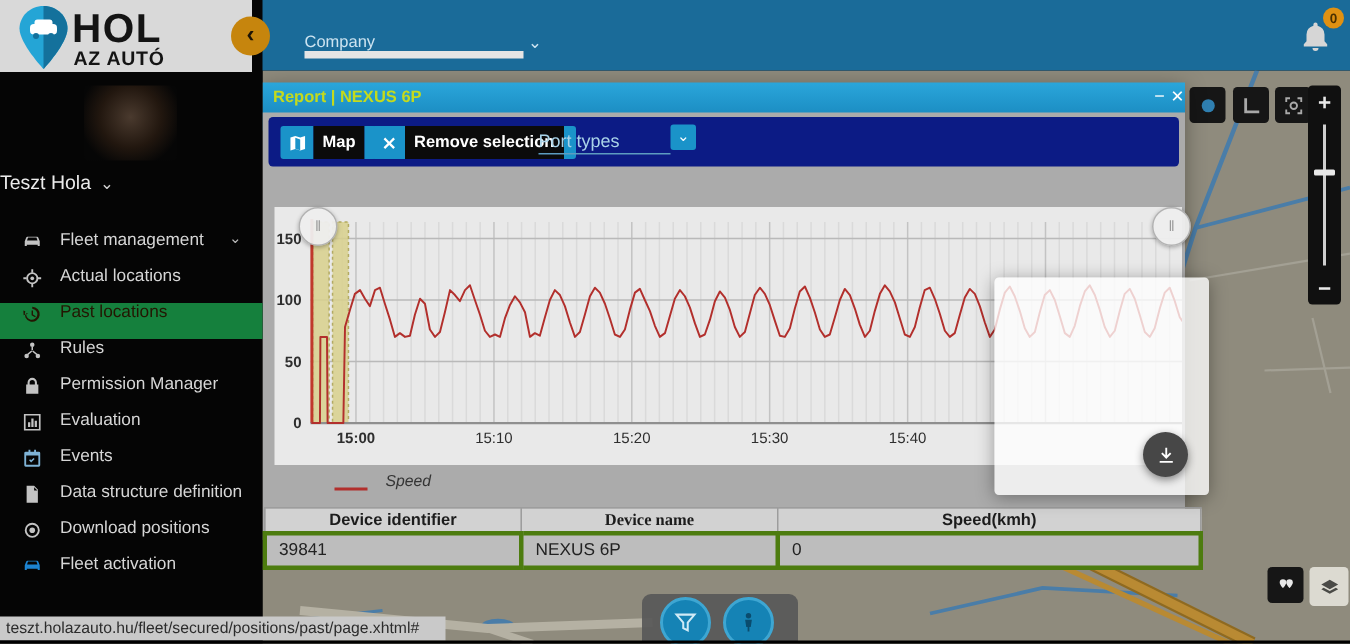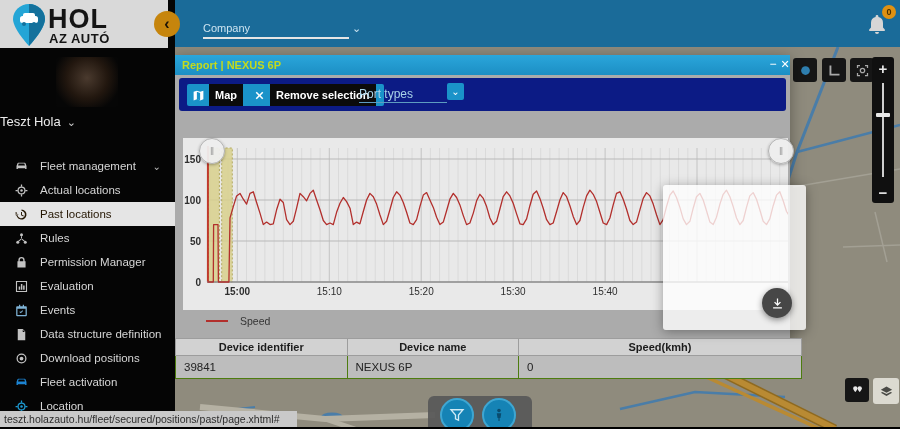--- a/index.html
+++ b/index.html
@@ -35,31 +35,31 @@
   .logo-line1{position:absolute;left:48px;top:4px;font-size:27px;font-weight:800;color:#141414;letter-spacing:1px;}
   .logo-line2{position:absolute;left:49px;top:31px;font-size:13px;font-weight:800;color:#141414;letter-spacing:.5px;}
   .pin{position:absolute;left:12px;top:3px;}
   .collapse{position:absolute;left:154px;top:11px;width:26px;height:26px;border-radius:50%;background:#c6850d;
             color:#1c1305;font-size:16px;font-weight:bold;display:flex;align-items:center;justify-content:center;z-index:12;}
   .avatar{position:absolute;left:56px;top:57px;width:62px;height:50px;border-radius:3px;
           background:radial-gradient(circle at 50% 42%,#4a3a2e 0%,#22170f 48%,#060606 80%);}
   .username{position:absolute;left:0;top:114px;width:175px;color:#ececec;font-size:13px;}
   .username .uchev{color:#cfcfcf;font-size:11px;margin-left:6px;}
   #sidebar-menu{position:absolute;left:0;top:154px;width:175px;}
-  .side-item{position:relative;height:24px;display:flex;align-items:center;color:#d6d6d6;cursor:pointer;}
-  .side-item.active{background:#e5e5e5;color:#241602;}
+  .side-item{position:relative;height:24px;display:flex;color:#d6d6d6;cursor:pointer;}
+  .side-item.active{background:#15803d;color:#241602;}
   .s-icon{width:15px;height:15px;margin-left:14px;display:inline-flex;color:#c3c3c3;}
   .side-item.active .s-icon{color:#241602;}
   .s-icon svg{width:15px;height:15px;}
   .s-label{margin-left:11px;font-size:11.5px;}
   .s-chev{position:absolute;right:14px;font-size:10px;color:#bdbdbd;}
 
   
   .topbar{position:absolute;left:168px;top:0;width:732px;height:47px;background:#1a6b99;z-index:9;}
-  .company{position:absolute;left:35px;top:19px;width:146px;height:20px;border-bottom:2px solid #e5e5e5;
+  .company{position:absolute;left:35px;top:19px;width:146px;height:20px;border-bottom:5px solid #e5e5e5;
            color:#cde4f1;font-size:11px;padding-top:3px;}
   .company-chev{position:absolute;left:184px;top:22px;color:#cde4f1;font-size:11px;}
   .bell{position:absolute;left:697px;top:12px;width:24px;height:24px;color:#d6d6d6;}
   .bell svg{width:24px;height:24px;}
   .badge{position:absolute;left:714px;top:5px;width:14px;height:14px;border-radius:50%;background:#e09112;
          color:#4a3000;font-size:9px;font-weight:bold;display:flex;align-items:center;justify-content:center;}
 
   
   .window{position:absolute;left:175px;top:55px;width:615px;height:305px;z-index:5;box-shadow:0 3px 14px rgba(0,0,0,.35);}
   .win-header{position:absolute;left:0;top:0;width:615px;height:32px;
@@ -81,27 +81,27 @@
   .ddl{position:absolute;left:180px;top:6px;width:88px;height:19px;border-bottom:1px solid #5d9cc0;
        color:#a9d3e8;font-size:12px;padding-top:3px;}
   .ddl-chev{position:absolute;left:268px;top:5px;width:17px;height:17px;background:#1a93c9;border-radius:2px;
             color:#fff;font-size:10px;display:flex;align-items:center;justify-content:center;}
 
   .chart-panel{position:absolute;left:8px;top:63px;width:605px;height:172px;background:#e9e9e9;}
   .knob{position:absolute;width:26px;height:26px;border-radius:50%;background:rgba(238,238,238,.95);
         border:1px solid #b2b2b2;box-shadow:0 1px 3px rgba(0,0,0,.3);color:#9a9a9a;font-size:10px;
         display:flex;align-items:center;justify-content:center;z-index:6;}
   .knob-l{left:24px;top:63px;} .knob-r{left:593px;top:63px;}
-  .legend{position:absolute;left:31px;top:240px;height:12px;display:flex;align-items:center;}
+  .legend{position:absolute;left:48px;top:240px;height:12px;display:flex;align-items:flex-end;font-style:italic;}
   .legend .lline{width:22px;height:2px;background:#b22f2c;}
   .legend .ltext{margin-left:12px;font-size:10.5px;color:#343434;}
 
   .dtable{position:absolute;left:0;top:263px;width:627px;border-collapse:collapse;}
   .dtable th{height:17px;background:#d2d2d2;border:1px solid #9d9d9d;font-size:11px;color:#1c1c1c;text-align:center;font-weight:bold;}
-  .dtable td{height:23px;background:#bdbdbd;border:1px solid #4d7c0f;font-size:11.5px;color:#222;text-align:left;padding-left:8px;}
+  .dtable td{height:23px;background:#bdbdbd;border:3px solid #4d7c0f;font-size:11.5px;color:#222;text-align:left;padding-left:8px;}
 
   
   .ctx-overlay{position:absolute;left:663px;top:185px;width:143px;height:145px;background:rgba(255,255,255,.78);
                border-radius:3px;box-shadow:0 2px 12px rgba(0,0,0,.35);z-index:8;}
   .ctx-box{position:absolute;left:18px;top:17px;width:83px;border:1px solid #cfcfcf;background:rgba(255,255,255,.55);}
   .ctx-item{height:29px;display:flex;align-items:center;padding-left:8px;font-size:10px;color:#3d3d3d;
             border-bottom:1px solid #dcdcdc;cursor:pointer;}
   .ctx-item:last-child{border-bottom:none;}
   .dl-circle{position:absolute;left:99px;top:103px;width:30px;height:30px;border-radius:50%;background:#474747;
              box-shadow:0 2px 6px rgba(0,0,0,.45);display:flex;align-items:center;justify-content:center;z-index:9;}
@@ -306,30 +306,20 @@
         </div>
         <div class="side-item">
           <span class="s-icon" style="color: rgb(29, 132, 210);">
             <svg viewBox="0 0 24 24" fill="currentColor">
               <path d="M4 16v-5l1.6-4.2c.2-.5.6-.8 1.1-.8h10.6c.5 0 .9.3 1.1.8L20 11v5h-2.2v-1.3H6.2V16H4zm2.4-5.8h11.2L16.5 7h-9l-1.1 3.2z"></path>
               <circle cx="7.6" cy="12.8" r="1.2"></circle>
               <circle cx="16.4" cy="12.8" r="1.2"></circle>
             </svg>
           </span>
           <span class="s-label">Fleet activation</span>
-        </div>
-        <div class="side-item">
-          <span class="s-icon" style="color: rgb(29, 154, 210);">
-            <svg viewBox="0 0 24 24" fill="currentColor">
-              <circle cx="12" cy="12" r="5.5" fill="none" stroke="currentColor" stroke-width="2"></circle>
-              <circle cx="12" cy="12" r="2"></circle>
-              <path d="M11 2.5h2V6h-2zM11 18h2v3.5h-2zM2.5 11H6v2H2.5zM18 11h3.5v2H18z"></path>
-            </svg>
-          </span>
-          <span class="s-label">Location</span>
         </div>
       </div>
   </div>
 
   <div class="window">
     <div class="win-header">
       <div class="win-title">Report | NEXUS 6P</div>
       <div class="win-min">−</div>
       <div class="win-close">✕</div>
     </div>
@@ -448,21 +438,21 @@
       <div class="knob knob-r">‖</div>
       <div class="legend">
         <span class="lline"></span>
         <span class="ltext">Speed</span>
       </div>
 
       <table class="dtable">
         <thead>
             <tr id="tbl-head">
               <th style="width: 27.4%;">Device identifier</th>
-              <th style="width: 27.4%;">Device name</th>
+              <th style="width: 27.4%; font-family: Liberation Serif, serif;">Device name</th>
               <th style="width: 45.2%;">Speed(kmh)</th>
             </tr>
           </thead>
         <tbody id="tbl-body">
             <tr>
               <td>39841</td>
               <td>NEXUS 6P</td>
               <td>0</td>
             </tr>
           </tbody>

